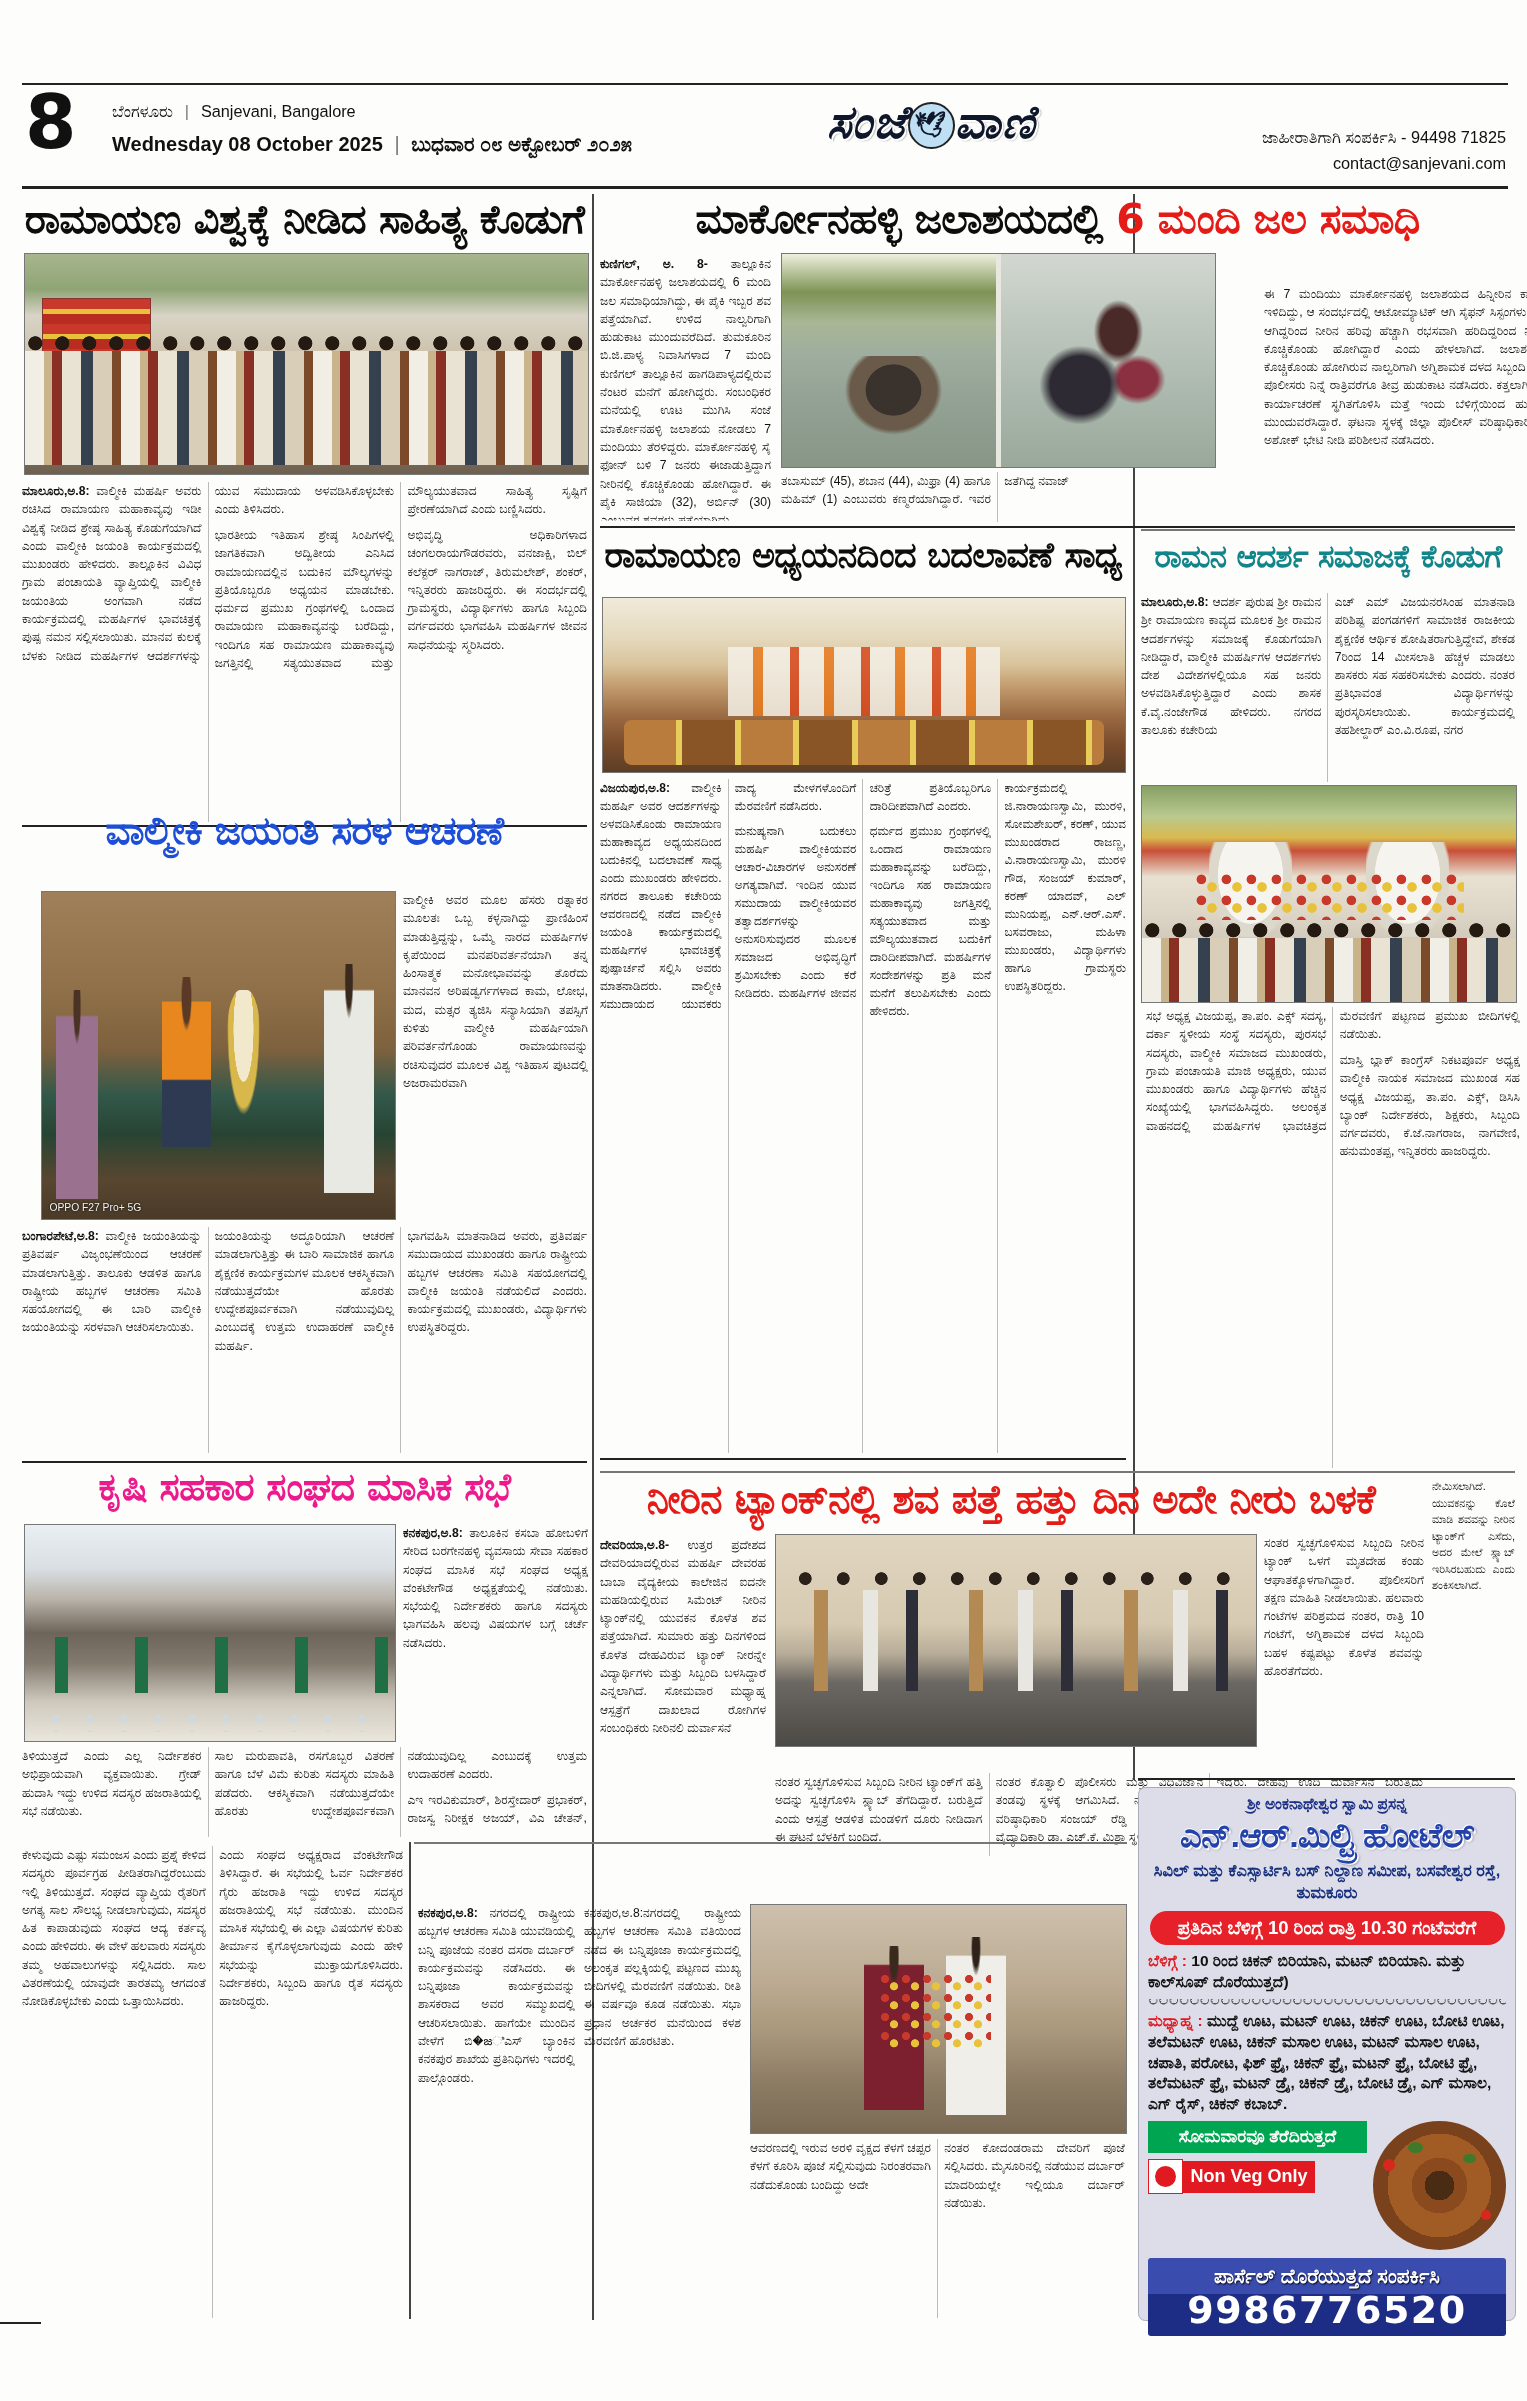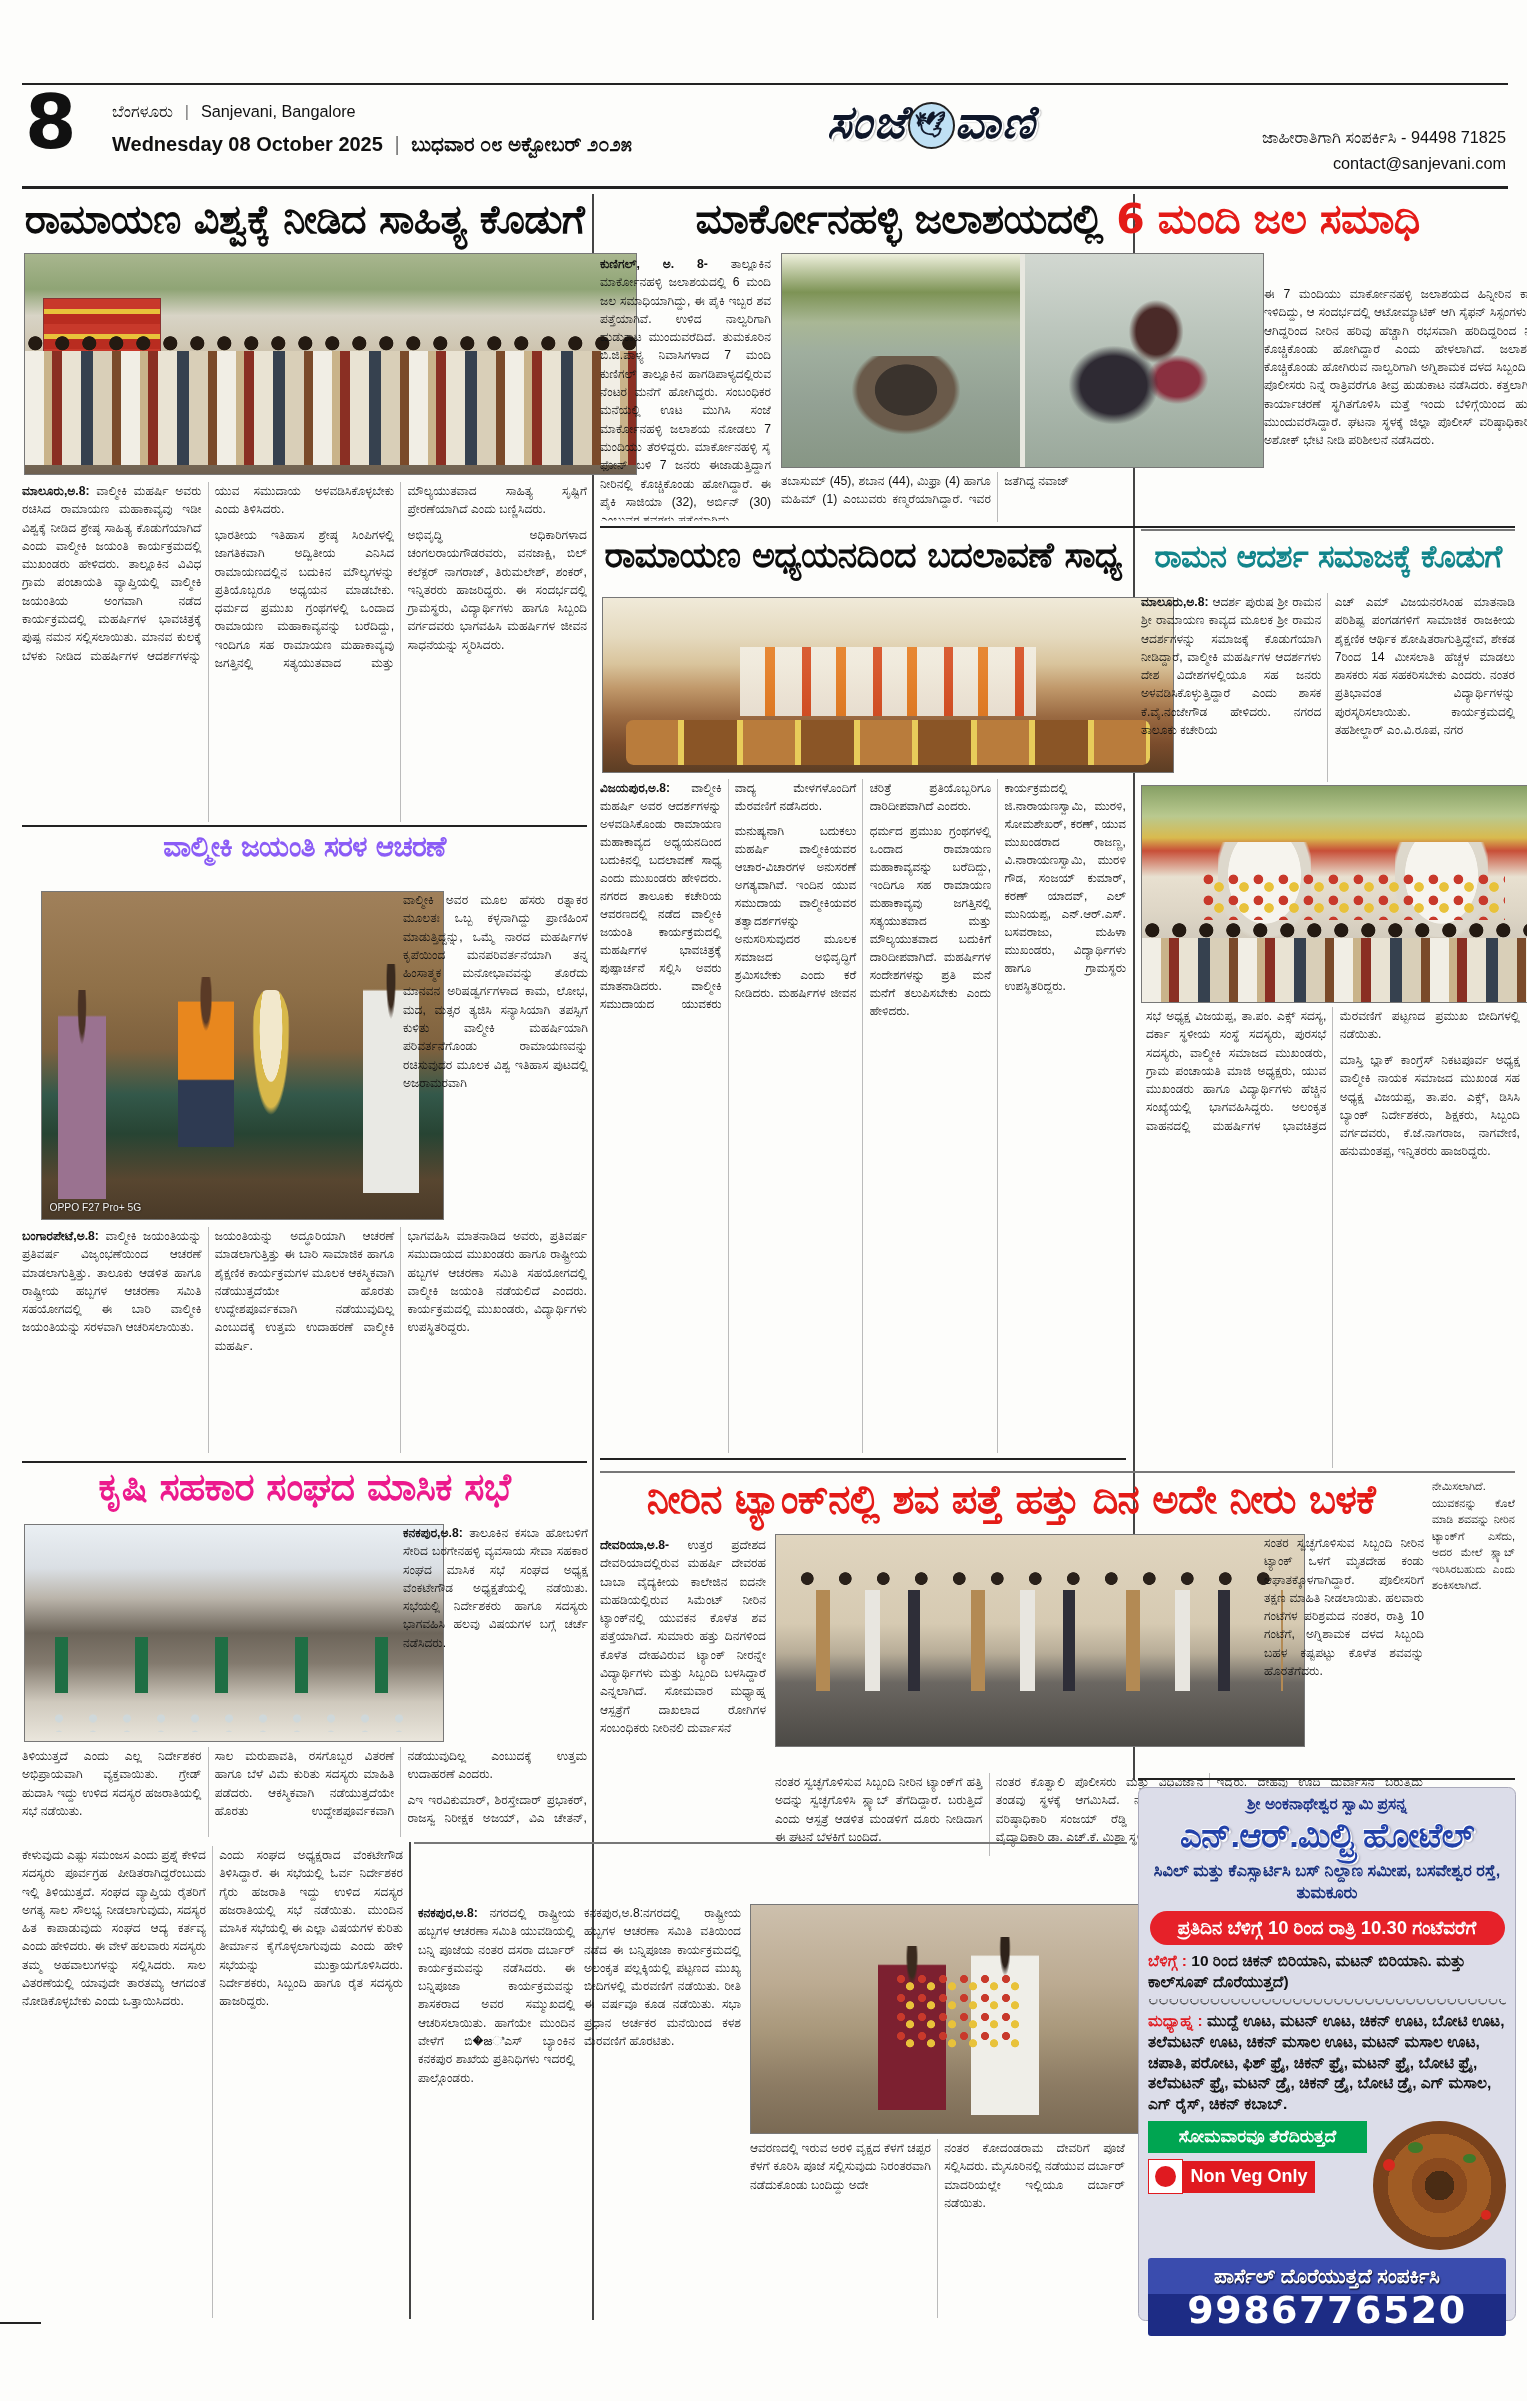--- a/index.html
+++ b/index.html
@@ -16,21 +16,21 @@
   .contact{position:absolute;right:22px;top:124px;width:318px;text-align:right;font-size:16.3px;line-height:1.6;}
   
   .hl{position:absolute;font-weight:bold;text-align:center;font-family:"DejaVu Sans",sans-serif;letter-spacing:-0.7px;line-height:1.05;}
   
   .body-cols{position:absolute;font-size:12.2px;line-height:1.5;text-align:justify;column-gap:13.3px;column-rule:0.7px solid #bbb;overflow:hidden;}
   .body-cols p{margin:0 0 7.4px 0;}
   .single-col{position:absolute;font-size:12.2px;line-height:1.5;text-align:justify;overflow:hidden;}
   .single-col p{margin:0 0 7.4px 0;}
   b.dl{font-weight:bold;}
   
-  .photo{position:absolute;overflow:hidden;border:0.7px solid #777;background:#ccc;padding-left:48px;}
+  .photo{position:absolute;overflow:hidden;border:0.7px solid #777;background:#ccc;}
   .wm{position:absolute;left:7.4px;bottom:6px;color:#f3f3f3;font-size:10.3px;text-shadow:0 0 2.2px #000;}
   .ph-a1{background:linear-gradient(180deg,#a8b68e 0%,#8fa475 16%,#d8d4c6 28%,#cfc6b2 42%,#c2b49a 55%,#8a7a62 78%,#6e6050 100%);}
   .ph-a1 .banner{position:absolute;left:3%;top:20%;width:19%;height:30%;background:repeating-linear-gradient(180deg,#c8392b 0 10.3px,#e8c23a 10.3px 15px,#b92c20 15px 25px);border:0.7px solid #833;}
   .crowd{position:absolute;left:0;right:0;}
   .crowd .bodies{position:absolute;left:0;right:0;top:18px;bottom:0;background:repeating-linear-gradient(90deg,#f1eee5 0 19px,#c9b38a 19px 27px,#8a2f23 27px 37px,#e9e3d3 37px 56px,#36414f 56px 68px,#d9cfb8 68px 87px,#7a4a2a 87px 96px);}
   .crowd .heads{position:absolute;left:0;right:0;top:0;height:22px;background:radial-gradient(circle 7.4px at 10.3px 10.3px,#241a12 0 6.7px,transparent 7.4px);background-size:27px 22px;}
   .ph-a4l{position:absolute;left:0;top:0;width:49.5%;height:100%;background:linear-gradient(180deg,#eef0dc 0%,#7d9355 18%,#a9b795 32%,#9fae9e 46%,#93a194 70%,#879685 100%);}
   .ph-a4l .grp{position:absolute;left:26%;top:48%;width:52%;height:40%;background:radial-gradient(ellipse at 50% 40%,#3a332d 0 35%,#6a5a4a 36% 55%,transparent 62%);}
   .ph-a4r{position:absolute;right:0;top:0;width:49.5%;height:100%;background:linear-gradient(180deg,#d2d8d1 0%,#bcc6bd 35%,#a9b6ab 70%,#9aa89b 100%);}
   .ph-a4r .grp{position:absolute;left:18%;top:18%;width:64%;height:66%;background:radial-gradient(ellipse at 58% 28%,#4a2a28 0 16%,transparent 22%),radial-gradient(ellipse at 30% 66%,#2e2a33 0 22%,transparent 30%),radial-gradient(ellipse at 72% 62%,#8a3040 0 14%,transparent 20%);}
@@ -120,21 +120,21 @@
       <div class="bodies"></div>
     </div>
   </div>
   <div class="body-cols" style="left:22px;top:482px;width:565px;height:340px;column-count:3;">
     <p><b class="dl">ಮಾಲೂರು,ಅ.8: </b><span>ವಾಲ್ಮೀಕಿ ಮಹರ್ಷಿ ಅವರು ರಚಿಸಿದ ರಾಮಾಯಣ ಮಹಾಕಾವ್ಯವು ಇಡೀ ವಿಶ್ವಕ್ಕೆ ನೀಡಿದ ಶ್ರೇಷ್ಠ ಸಾಹಿತ್ಯ ಕೊಡುಗೆಯಾಗಿದೆ ಎಂದು ವಾಲ್ಮೀಕಿ ಜಯಂತಿ ಕಾರ್ಯಕ್ರಮದಲ್ಲಿ ಮುಖಂಡರು ಹೇಳಿದರು. ತಾಲ್ಲೂಕಿನ ವಿವಿಧ ಗ್ರಾಮ ಪಂಚಾಯತಿ ವ್ಯಾಪ್ತಿಯಲ್ಲಿ ವಾಲ್ಮೀಕಿ ಜಯಂತಿಯ ಅಂಗವಾಗಿ ನಡೆದ ಕಾರ್ಯಕ್ರಮದಲ್ಲಿ ಮಹರ್ಷಿಗಳ ಭಾವಚಿತ್ರಕ್ಕೆ ಪುಷ್ಪ ನಮನ ಸಲ್ಲಿಸಲಾಯಿತು. ಮಾನವ ಕುಲಕ್ಕೆ ಬೆಳಕು ನೀಡಿದ ಮಹರ್ಷಿಗಳ ಆದರ್ಶಗಳನ್ನು ಯುವ ಸಮುದಾಯ ಅಳವಡಿಸಿಕೊಳ್ಳಬೇಕು ಎಂದು ತಿಳಿಸಿದರು.</span></p>
     <p>ಭಾರತೀಯ ಇತಿಹಾಸ ಶ್ರೇಷ್ಠ ಸಿಂಪಿಗಳಲ್ಲಿ ಜಾಗತಿಕವಾಗಿ ಅದ್ವಿತೀಯ ಎನಿಸಿದ ರಾಮಾಯಣದಲ್ಲಿನ ಬದುಕಿನ ಮೌಲ್ಯಗಳನ್ನು ಪ್ರತಿಯೊಬ್ಬರೂ ಅಧ್ಯಯನ ಮಾಡಬೇಕು. ಧರ್ಮದ ಪ್ರಮುಖ ಗ್ರಂಥಗಳಲ್ಲಿ ಒಂದಾದ ರಾಮಾಯಣ ಮಹಾಕಾವ್ಯವನ್ನು ಬರೆದಿದ್ದು, ಇಂದಿಗೂ ಸಹ ರಾಮಾಯಣ ಮಹಾಕಾವ್ಯವು ಜಗತ್ತಿನಲ್ಲಿ ಸತ್ಯಯುತವಾದ ಮತ್ತು ಮೌಲ್ಯಯುತವಾದ ಸಾಹಿತ್ಯ ಸೃಷ್ಟಿಗೆ ಪ್ರೇರಣೆಯಾಗಿದೆ ಎಂದು ಬಣ್ಣಿಸಿದರು.</p>
     <p>ಅಭಿವೃದ್ಧಿ ಅಧಿಕಾರಿಗಳಾದ ಚಂಗಲರಾಯಗೌಡರವರು, ವನಜಾಕ್ಷಿ, ಬಿಲ್ ಕಲೆಕ್ಟರ್ ನಾಗರಾಜ್, ತಿರುಮಲೇಶ್, ಶಂಕರ್, ಇನ್ನಿತರರು ಹಾಜರಿದ್ದರು. ಈ ಸಂದರ್ಭದಲ್ಲಿ ಗ್ರಾಮಸ್ಥರು, ವಿದ್ಯಾರ್ಥಿಗಳು ಹಾಗೂ ಸಿಬ್ಬಂದಿ ವರ್ಗದವರು ಭಾಗವಹಿಸಿ ಮಹರ್ಷಿಗಳ ಜೀವನ ಸಾಧನೆಯನ್ನು ಸ್ಮರಿಸಿದರು.</p>
   </div>
   <div class="rule" style="left:22px;top:825px;width:565px;height:1.5px;"></div>
 
-  <div class="hl" style="left:22px;top:832px;width:565px;font-size:28px;color:#8b5cf6;">ವಾಲ್ಮೀಕಿ ಜಯಂತಿ ಸರಳ ಆಚರಣೆ</div>
+  <div class="hl" style="left:22px;top:811px;width:565px;font-size:39px;color:#1d4ed8;">ವಾಲ್ಮೀಕಿ ಜಯಂತಿ ಸರಳ ಆಚರಣೆ</div>
   <div class="photo ph-a2" style="left:41px;top:891px;width:353px;height:327px;">
     <div class="fig-pu"></div>
     <div class="fig-or"></div>
     <div class="idol"></div>
     <div class="fig-wh"></div>
     <span class="wm">OPPO F27 Pro+ 5G</span>
   </div>
   <div class="single-col" style="left:403px;top:891px;width:185px;height:327px;">
     <p>ವಾಲ್ಮೀಕಿ ಅವರ ಮೂಲ ಹೆಸರು ರತ್ನಾಕರ ಮೂಲತಃ ಒಬ್ಬ ಕಳ್ಳನಾಗಿದ್ದು ಪ್ರಾಣಿಹಿಂಸೆ ಮಾಡುತ್ತಿದ್ದನ್ನು, ಒಮ್ಮೆ ನಾರದ ಮಹರ್ಷಿಗಳ ಕೃಪೆಯಿಂದ ಮನಪರಿವರ್ತನೆಯಾಗಿ ತನ್ನ ಹಿಂಸಾತ್ಮಕ ಮನೋಭಾವವನ್ನು ತೊರೆದು ಮಾನವನ ಅರಿಷಡ್ವರ್ಗಗಳಾದ ಕಾಮ, ಲೋಭ, ಮದ, ಮತ್ಸರ ತ್ಯಜಿಸಿ ಸನ್ಯಾಸಿಯಾಗಿ ತಪಸ್ಸಿಗೆ ಕುಳಿತು ವಾಲ್ಮೀಕಿ ಮಹರ್ಷಿಯಾಗಿ ಪರಿವರ್ತನೆಗೊಂಡು ರಾಮಾಯಣವನ್ನು ರಚಿಸುವುದರ ಮೂಲಕ ವಿಶ್ವ ಇತಿಹಾಸ ಪುಟದಲ್ಲಿ ಅಜರಾಮರವಾಗಿ</p>
   </div>

